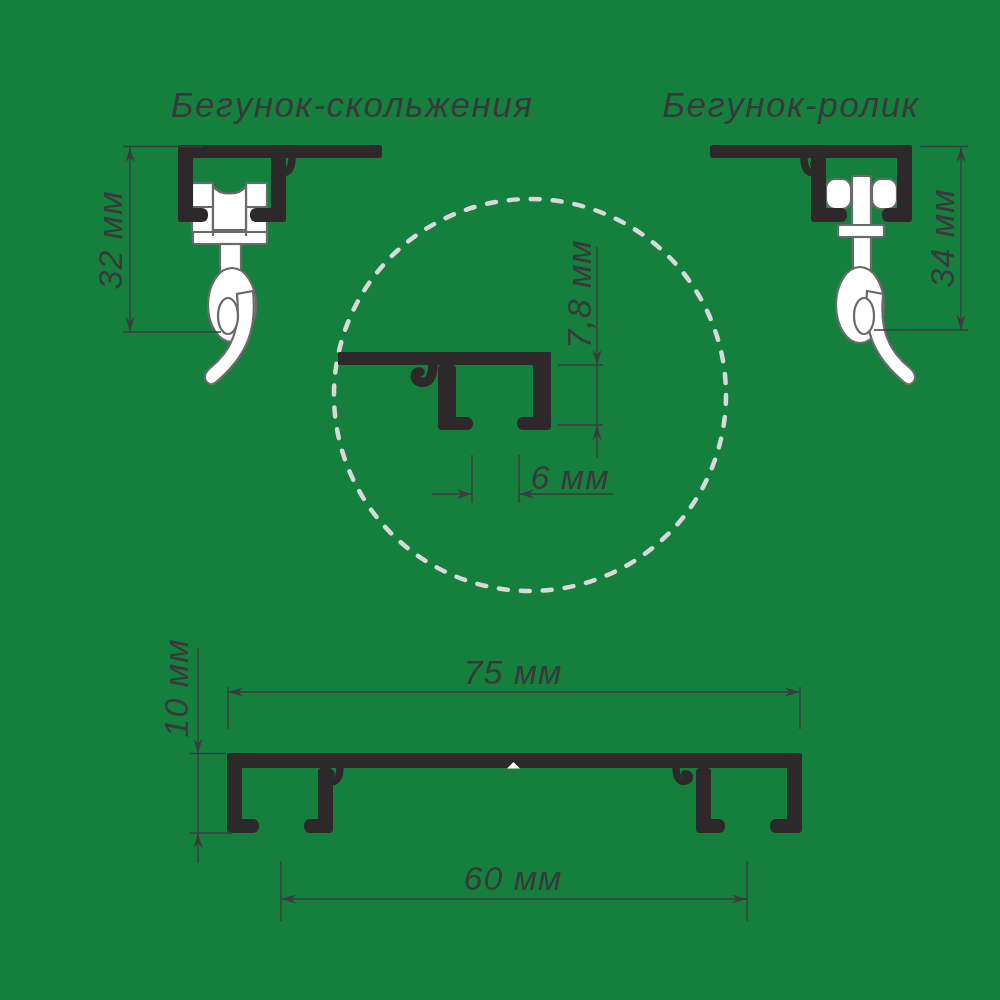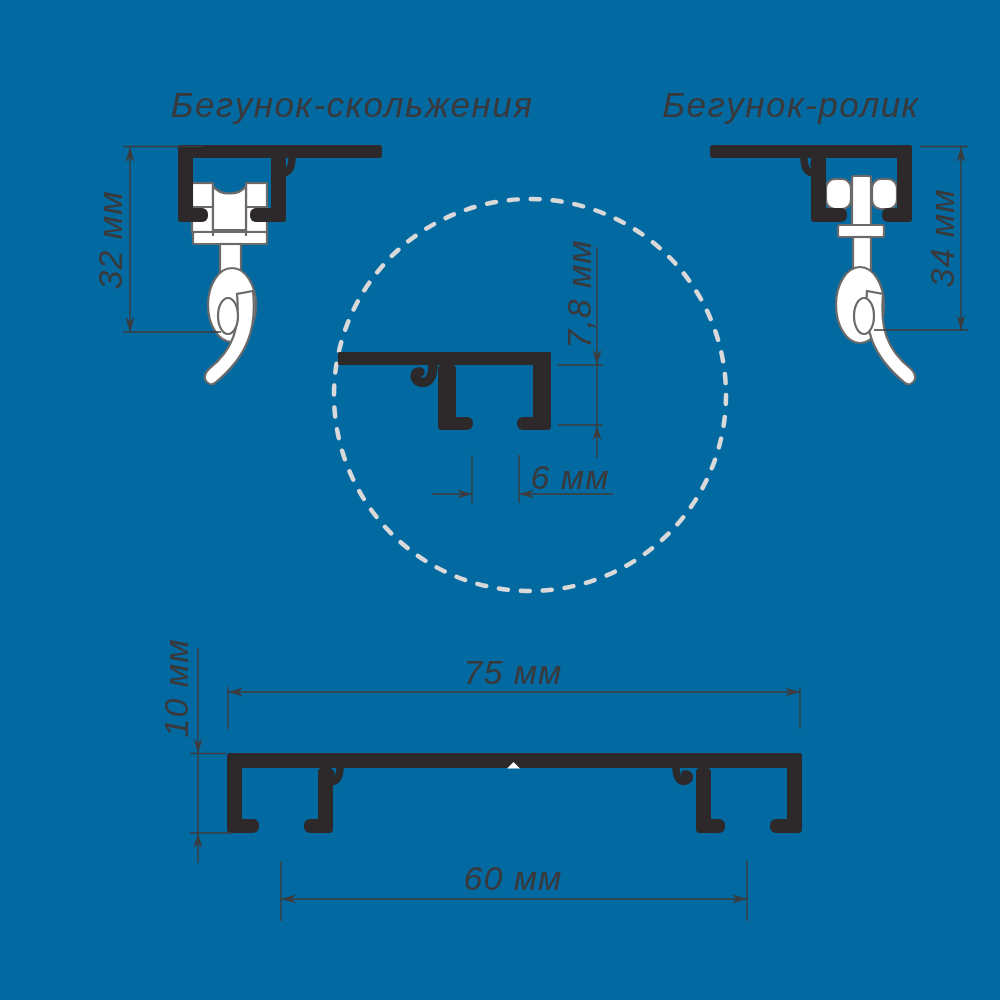--- a/index.html
+++ b/index.html
@@ -1,16 +1,16 @@
 <!DOCTYPE html>
 <html><head>
 <meta charset="utf-8">
 <style>
   html,body{margin:0;padding:0;background:#ffffff;}
-  .page{position:relative;width:1000px;height:1000px;background:#0369a1;overflow:hidden;}
+  .page{position:relative;width:1000px;height:1000px;background:#15803d;overflow:hidden;}
   svg{display:block;}
   .t{font-family:"Liberation Sans","DejaVu Sans",sans-serif;font-style:italic;}
   .title{font-size:35px;font-weight:500;letter-spacing:1.5px;}
   .dimtxt{font-size:34px;font-weight:400;letter-spacing:1px;}
   .dimline{fill:none;stroke-width:1.4px;}
   .outline-shapes{stroke-width:2.2px;}
   .nub{fill:none;stroke-linecap:round;}
 </style>
 </head>
 <body>

